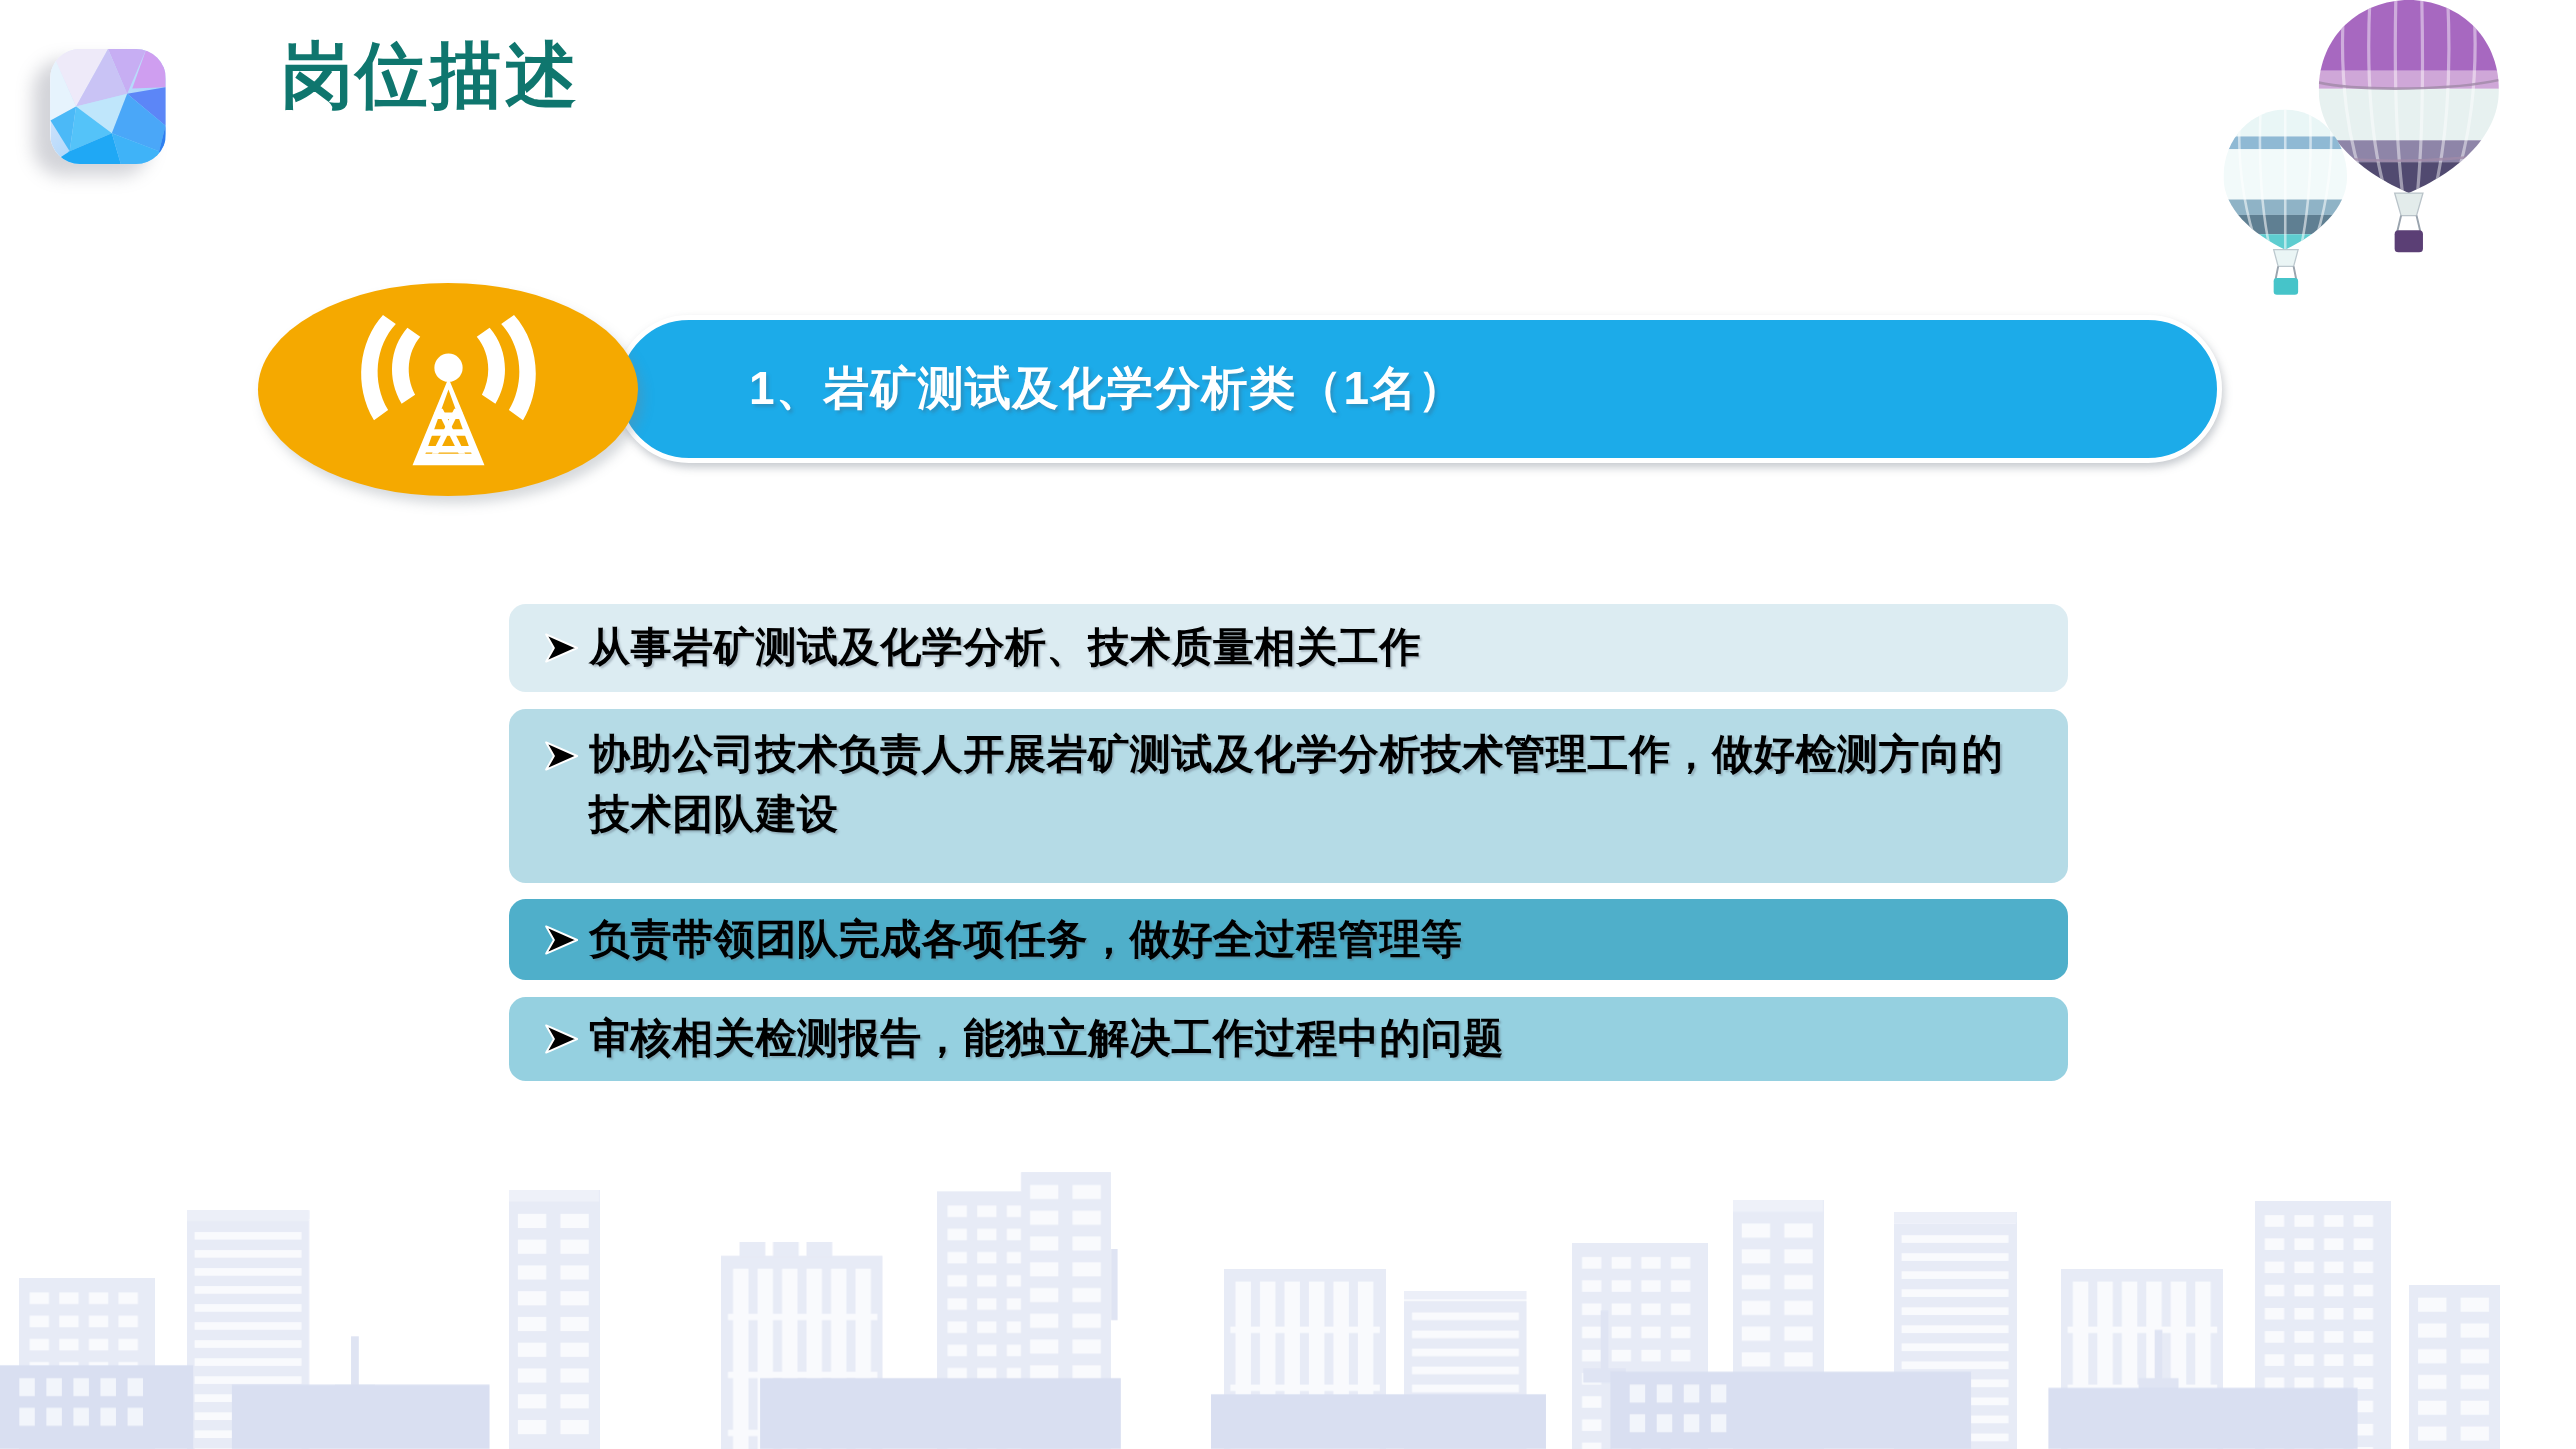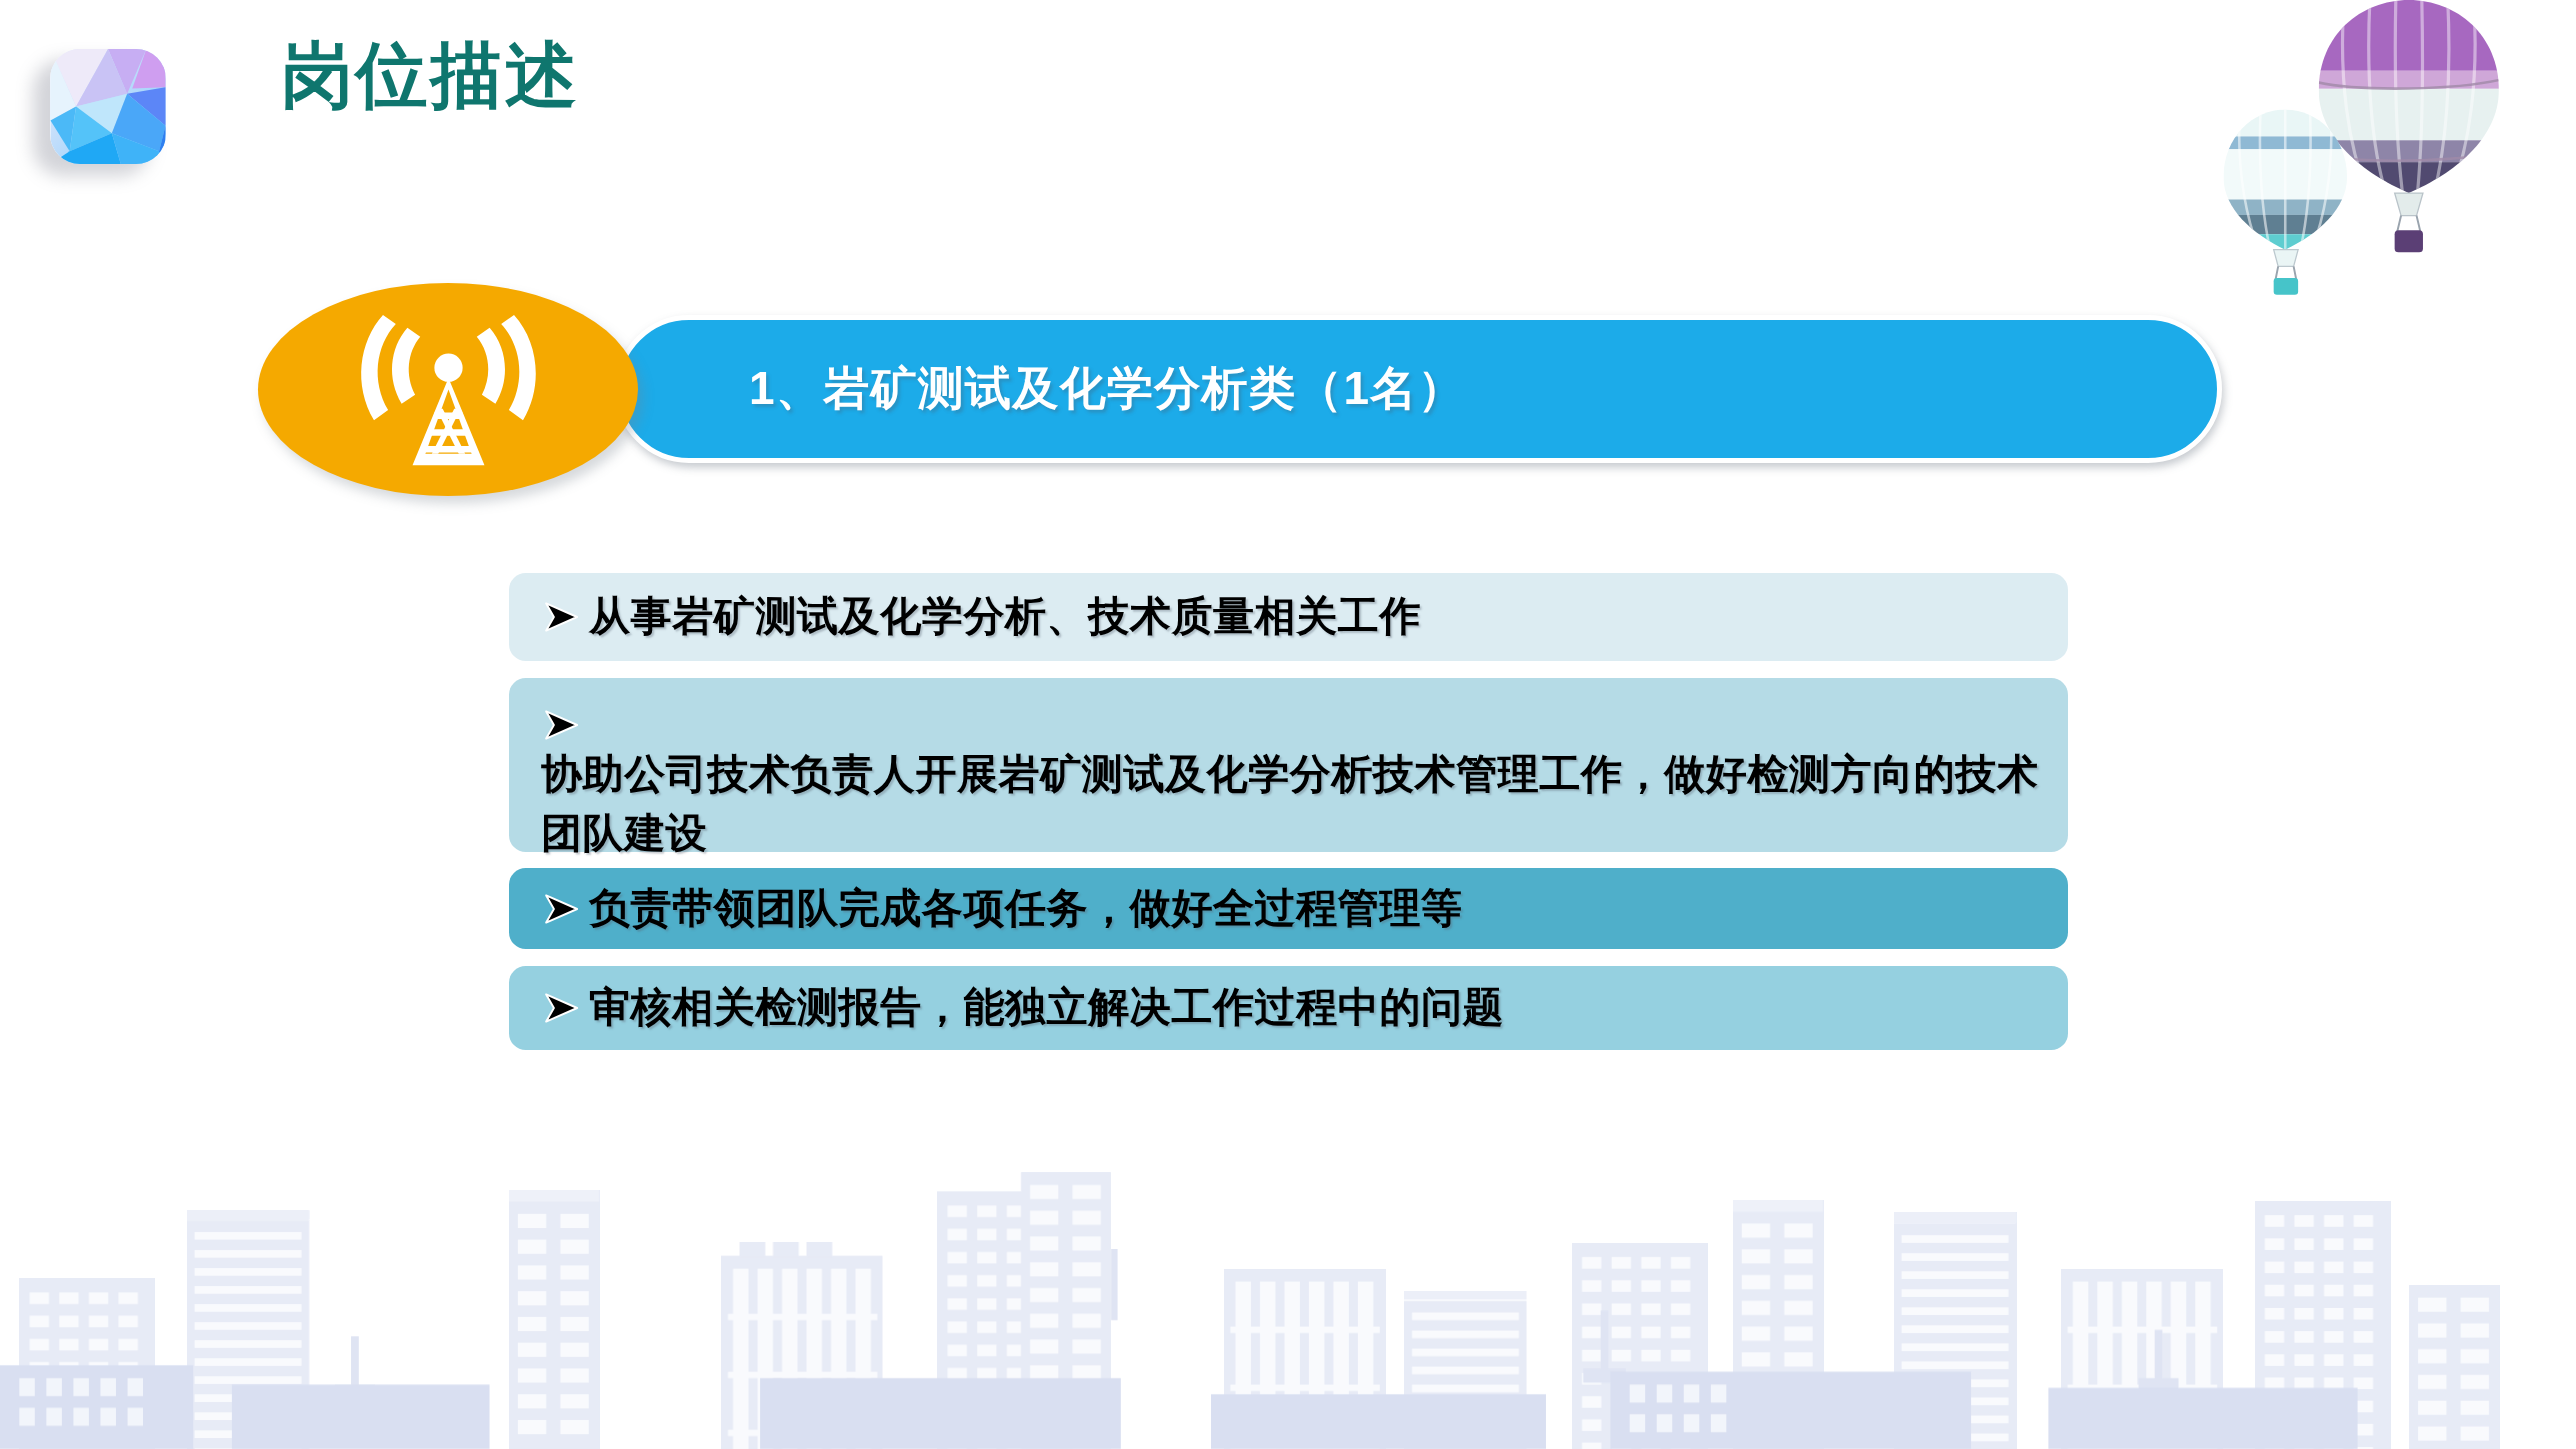--- a/index.html
+++ b/index.html
@@ -141,21 +141,21 @@
   .bullet-marker svg { display:block; width: 40px; height: 40px; }
   .bullet-text {
     flex: 1 1 auto;
     font-size: 41px;
     font-weight: bold;
     color: #000000;
     line-height: 1.45;
     letter-spacing: 0.6px;
     text-shadow: 1.9px 1.9px 1.9px rgba(90,100,115,.35);
   }
-  .r0 { background: #dcecf2; height: 88px; align-items: center; }
+  .r0 { background: #dcecf2; height: 88px; align-items: center; margin-top: 31px; }
   .r0 .bullet-marker { margin-top: 0; }
   .r1 { background: #b5dbe6; height: 174px; }
   .r2 { background: #95d0e0; height: 84px; align-items: center; }
   .r2 .bullet-marker { margin-top: 0; }
   .r3 { background: #4fafca; height: 81px; align-items: center; }
   .r3 .bullet-marker { margin-top: 0; }
 </style>
 </head>
 <body>
 
@@ -456,21 +456,21 @@
 
   <div class="bullet-row r0" style="background: rgb(220, 236, 242);">
     <span class="bullet-marker">
       <svg viewBox="0 0 62 62" xmlns="http://www.w3.org/2000/svg">
         <polygon points="8,10 56,31 8,52 20,31" fill="#000000" stroke="#ffffff" stroke-width="3" stroke-linejoin="round"></polygon>
       </svg>
     </span>
     <span class="bullet-text">从事岩矿测试及化学分析、技术质量相关工作</span>
   </div>
 
-  <div class="bullet-row r1" style="background: rgb(181, 219, 230); flex-direction: column;">
+  <div class="bullet-row r1" style="background: rgb(181, 219, 230);">
     <span class="bullet-marker">
       <svg viewBox="0 0 62 62" xmlns="http://www.w3.org/2000/svg">
         <polygon points="8,10 56,31 8,52 20,31" fill="#000000" stroke="#ffffff" stroke-width="3" stroke-linejoin="round"></polygon>
       </svg>
     </span>
     <span class="bullet-text">协助公司技术负责人开展岩矿测试及化学分析技术管理工作，做好检测方向的技术团队建设</span>
   </div>
 
   <div class="bullet-row r3" style="background: rgb(79, 175, 202);">
     <span class="bullet-marker">

